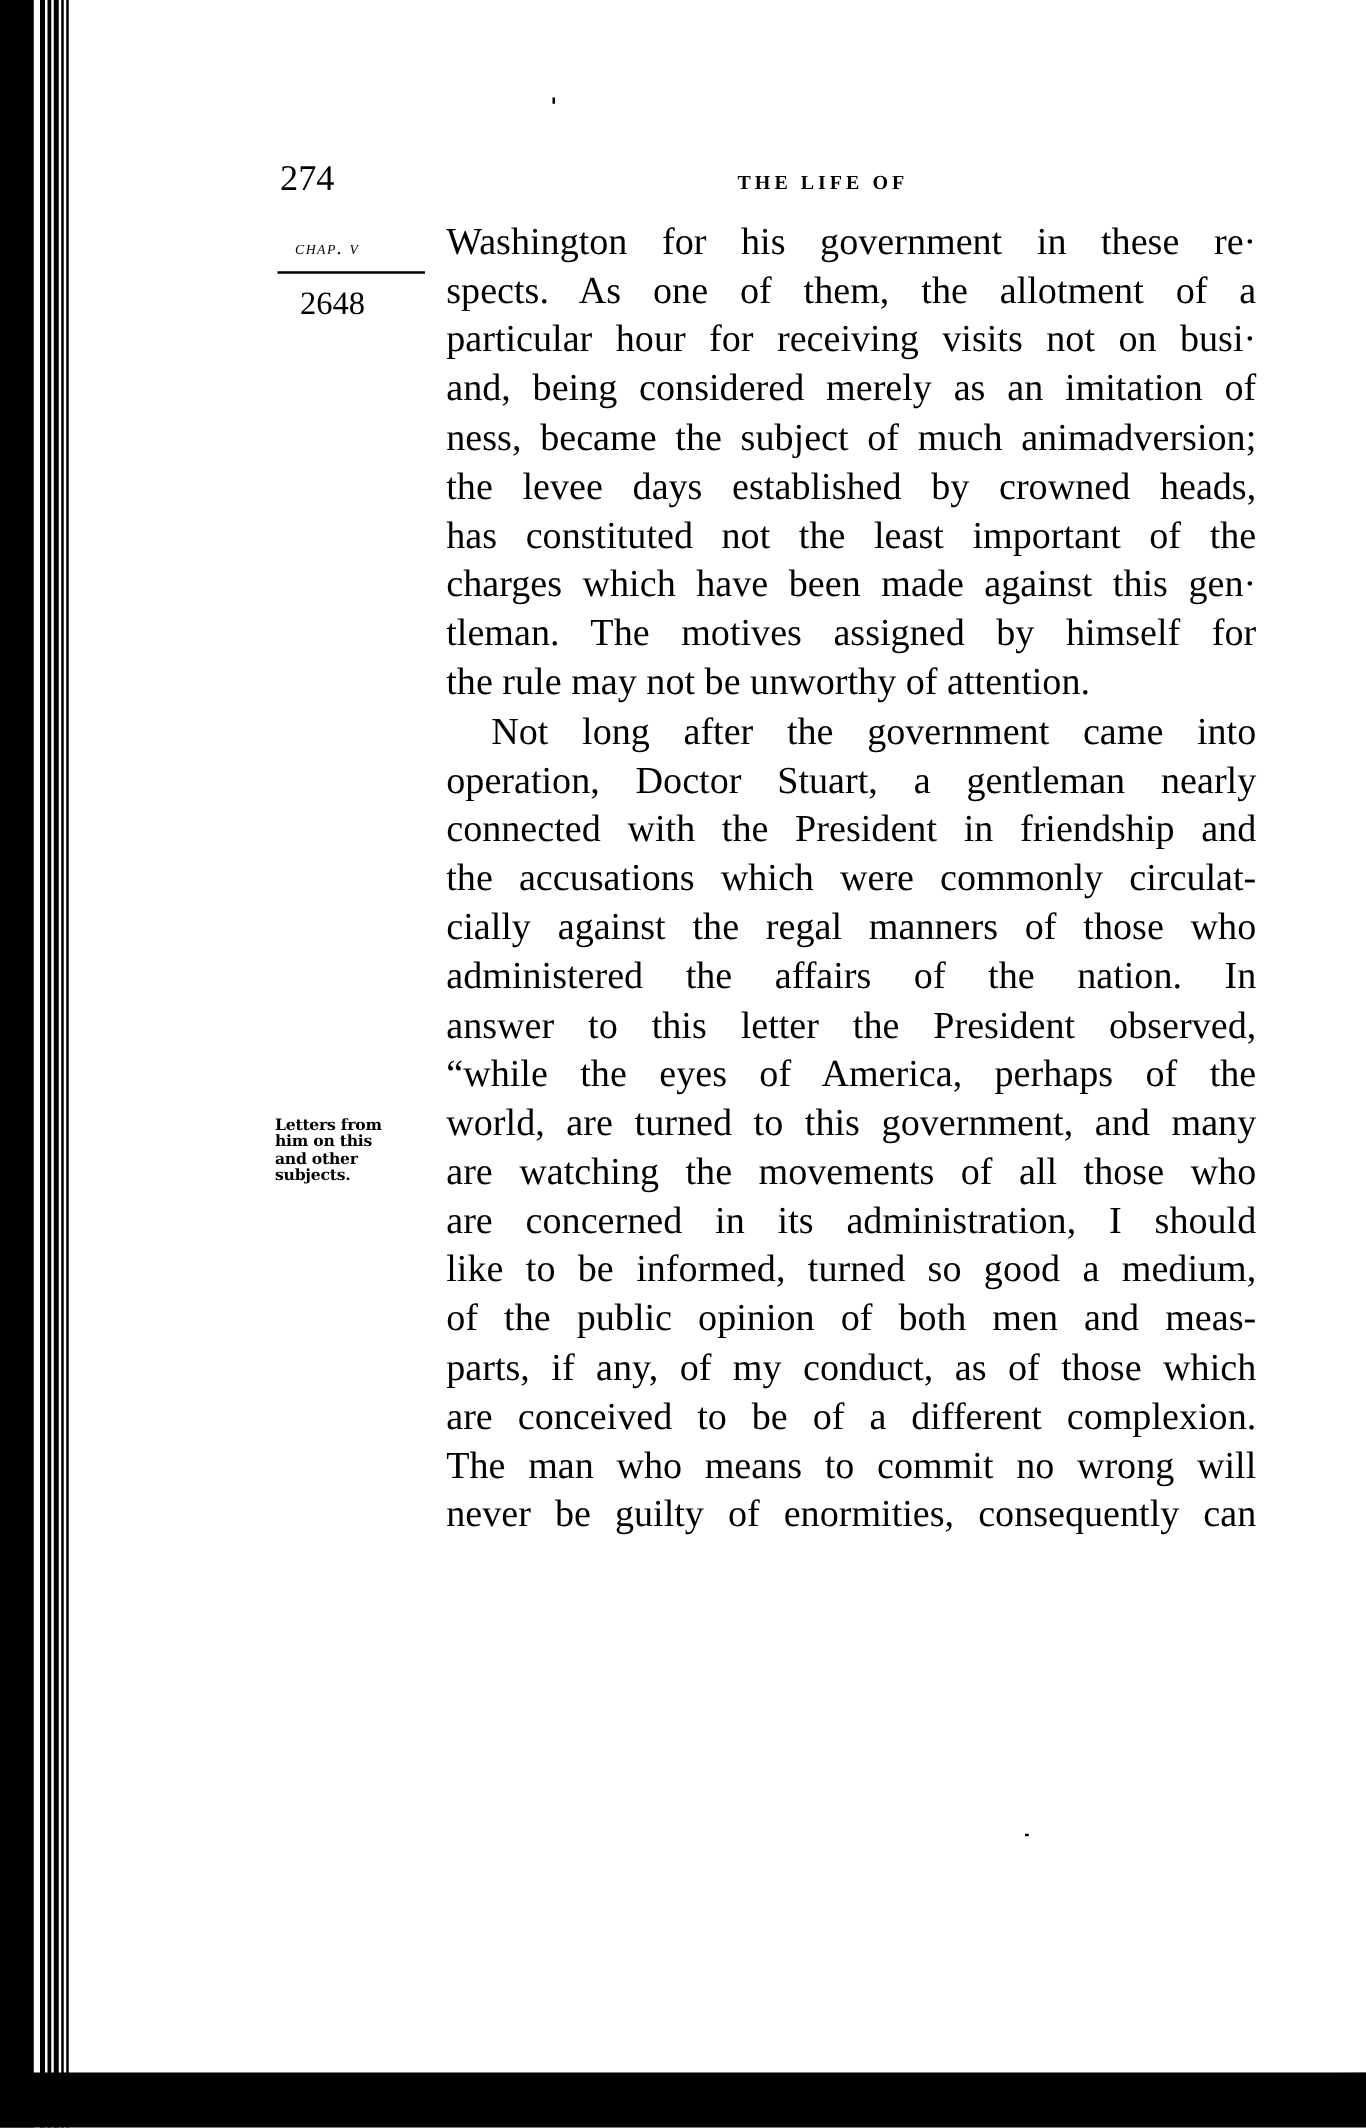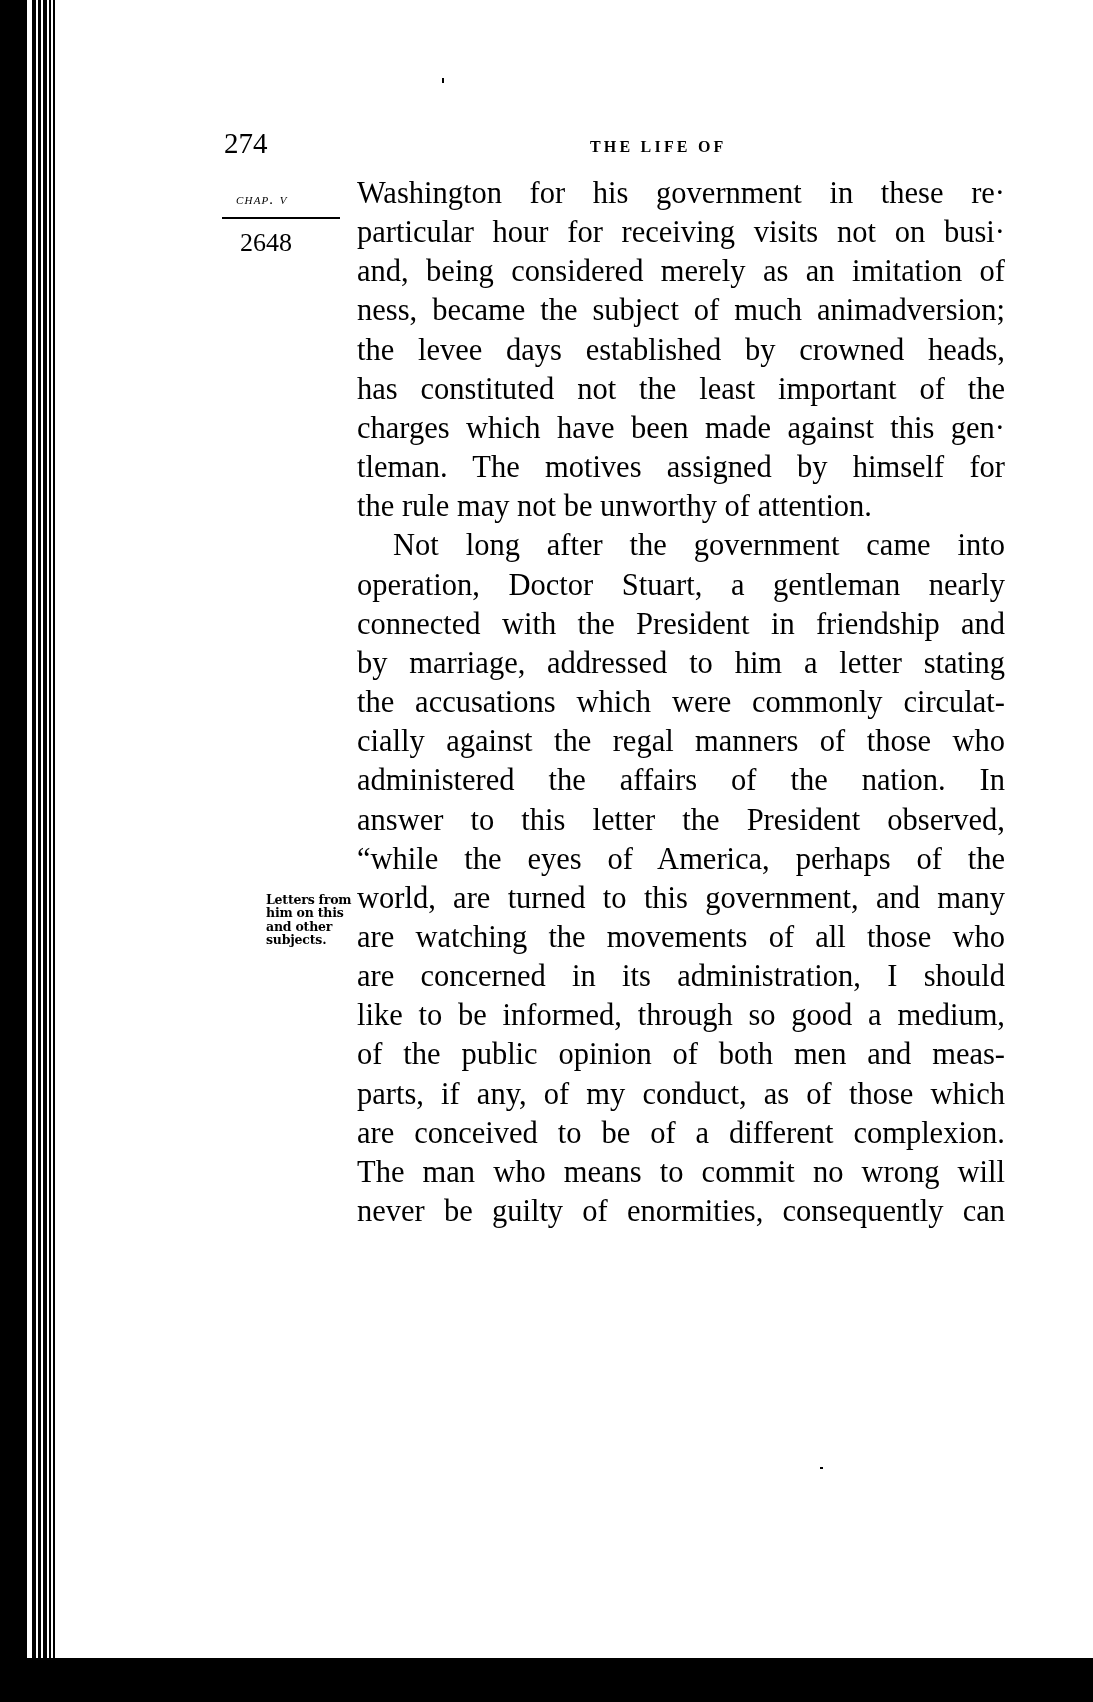--- a/index.html
+++ b/index.html
@@ -102,21 +102,21 @@
       position: absolute;
       left: 220px;
       top: 893px;
       width: 110px;
       font-family: "DejaVu Serif", "Liberation Serif", serif;
       font-weight: bold;
       font-size: 12.5px;
       line-height: 13.3px;
       letter-spacing: -0.2px;
     }
-    .sidenote span { display: block; white-space: nowrap; margin-left: 46px; }
+    .sidenote span { display: block; white-space: nowrap; }
 
     
     .body-text {
       position: absolute;
       left: 357px;
       top: 174px;
       width: 648px;
       font-size: 30.5px;
       line-height: 39.17px;
     }
@@ -160,42 +160,42 @@
 <div class="sidenote">
   <span>Letters from</span>
   <span>him on this</span>
   <span>and other</span>
   <span>subjects.</span>
 </div>
 
 <div class="body-text">
   <div class="paragraph">
     <span class="line">Washington for his government in these re·</span>
+    <span class="line">spects.  As one of them, the allotment of a</span>
     <span class="line">particular hour for receiving visits not on busi·</span>
     <span class="line">and, being considered merely as an imitation of</span>
     <span class="line">ness, became the subject of much animadversion;</span>
     <span class="line">the levee days established by crowned heads,</span>
     <span class="line">has constituted not the least important of the</span>
     <span class="line">charges which have been made against this gen·</span>
     <span class="line">tleman.  The motives assigned by himself for</span>
     <span class="line last">the rule may not be unworthy of attention.</span>
   </div>
   <div class="paragraph">
     <span class="line indent">Not long after the government came into</span>
     <span class="line">operation, Doctor Stuart, a gentleman nearly</span>
     <span class="line">connected with the President in friendship and</span>
-    <span class="line">by marriage, addressed to him a letter stating</span>
     <span class="line">the accusations which were commonly circulat-</span>
     <span class="line">cially against the regal manners of those who</span>
     <span class="line">administered the affairs of the nation.  In</span>
     <span class="line">answer to this letter the President observed,</span>
     <span class="line">“while the eyes of America, perhaps of the</span>
     <span class="line">world, are turned to this government, and many</span>
     <span class="line">are watching the movements of all those who</span>
     <span class="line">are concerned in its administration, I should</span>
-    <span class="line">like to be informed, through so good a medium,</span>
+    <span class="line">like to be informed, turned so good a medium,</span>
     <span class="line">of the public opinion of both men and meas-</span>
     <span class="line">parts, if any, of my conduct, as of those which</span>
     <span class="line">are conceived to be of a different complexion.</span>
     <span class="line">The man who means to commit no wrong will</span>
     <span class="line">never be guilty of enormities, consequently can</span>
   </div>
 </div>
 
 </body></html>

